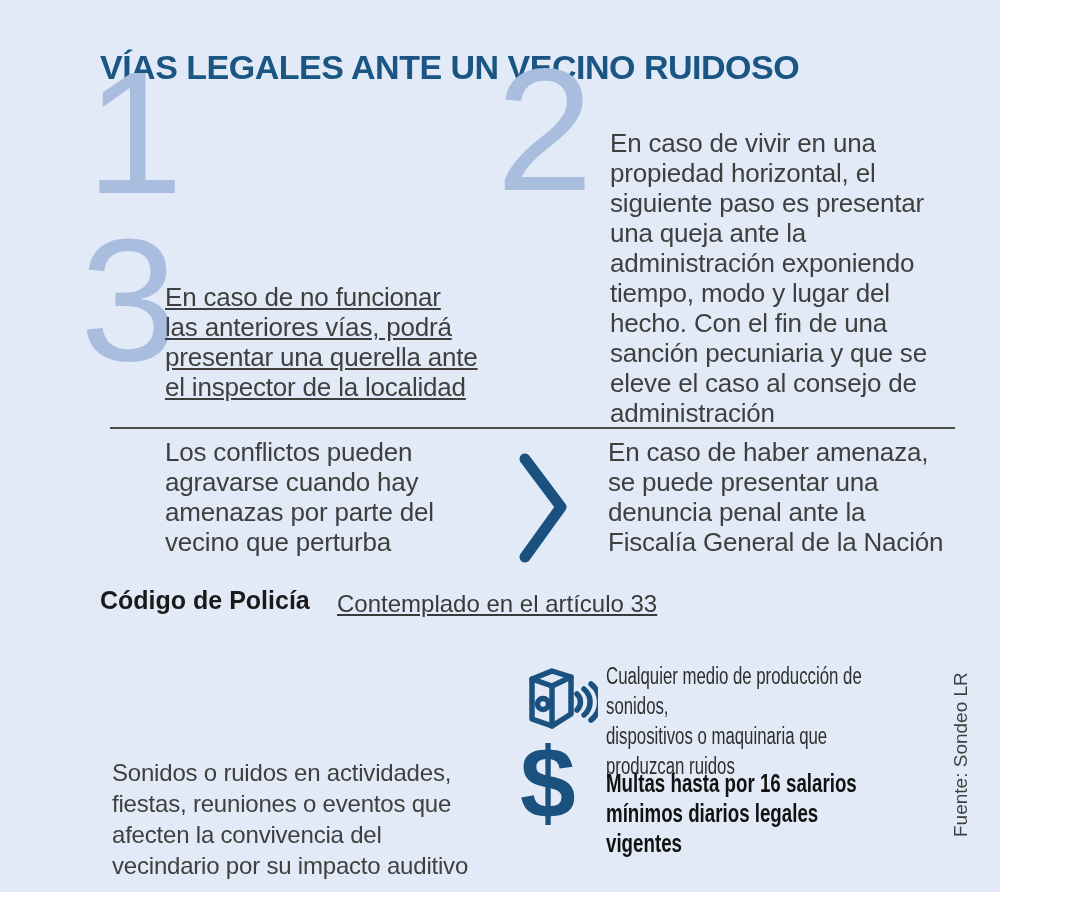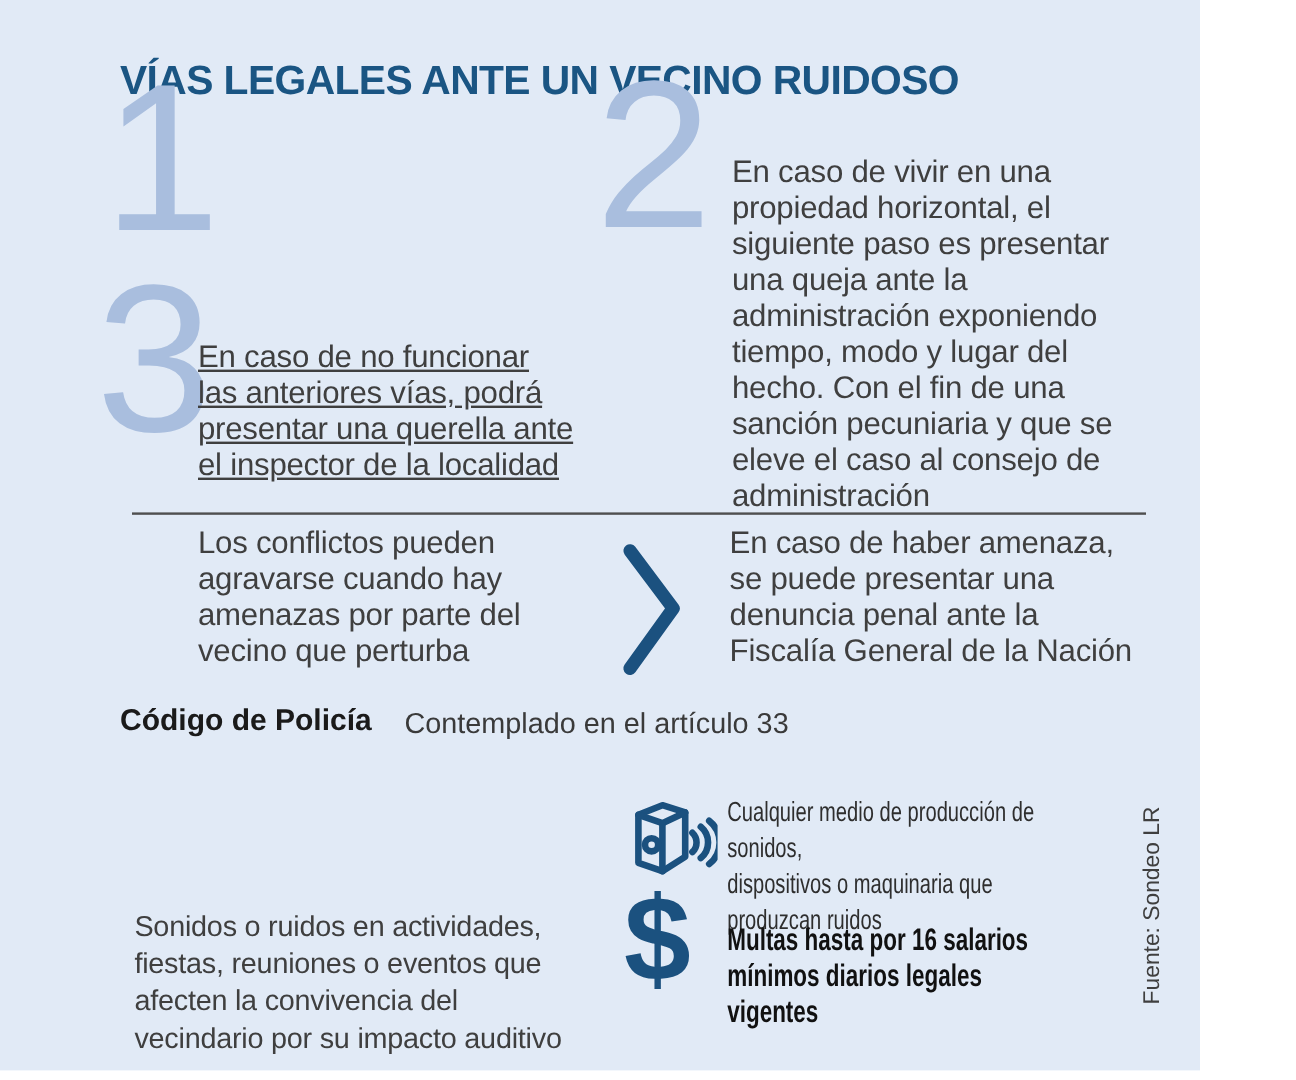--- a/index.html
+++ b/index.html
@@ -36,21 +36,21 @@
     left:110px;top:427px;width:845px;height:2px;background:#4f4f4f;
   }
   .quote-left{left:165px;top:437px;}
   .quote-right{left:608px;top:437px;}
   .chevron{left:512px;top:449px;}
   .code-heading{
     left:100px;top:586px;font-size:25px;font-weight:bold;color:#1a1a1a;
     white-space:nowrap;
   }
   .article-note{
-    left:337px;top:590px;font-size:24px;color:#3a3a3a;white-space:nowrap;
+    left:337px;top:590px;font-size:24px;color:#3a3a3a;white-space:nowrap;text-decoration:underline;
   }
   .code-subheading{
     left:100px;top:620px;font-size:25px;font-weight:bold;color:#1a1a1a;
     line-height:30px;white-space:pre-line;
   }
   .code-description{
     left:112px;top:710px;font-size:24px;line-height:31px;color:#3f3f3f;
     white-space:pre-line;letter-spacing:-0.2px;margin-top:47px;
   }
   .speaker-icon{left:510px;top:662px;}

